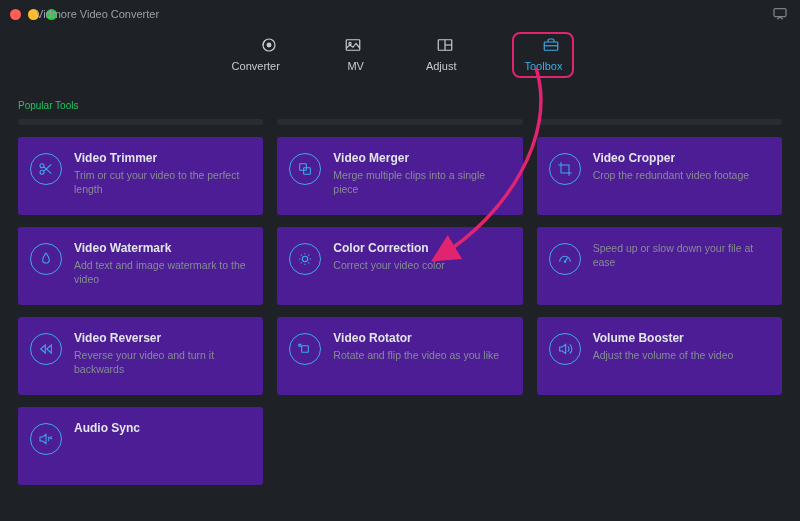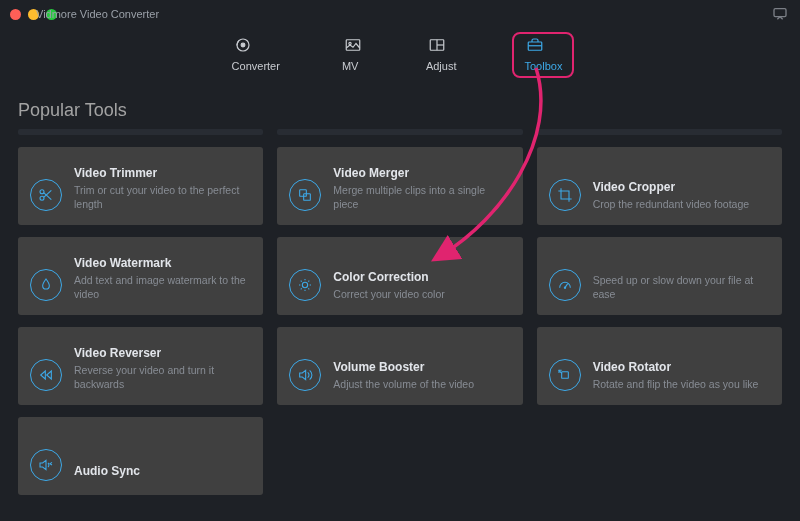--- a/index.html
+++ b/index.html
@@ -42,58 +42,58 @@
   }
   .tabbar {
     display: flex;
     justify-content: center;
     gap: 50px;
     padding: 4px 0 12px 0;
   }
   .tab {
     display: flex;
     flex-direction: column;
-    align-items: flex-start;
+    align-items: flex-end;
     gap: 4px;
     color: #c8cbd0;
     font-size: 11px;
     cursor: pointer;
     padding: 4px 6px;
     position: relative;
   }
   .tab svg { width: 22px; height: 18px; }
   .tab.active { color: #3da9e8; }
   .tab.active-box {
     border: 2px solid #e0246f;
     border-radius: 8px;
     padding: 2px 10px 4px 10px;
   }
   .section-label {
     padding: 10px 18px 8px 18px;
-    font-size: 18px;
-    color: #a3a3a3;
+    font-size: 10px;
+    color: #22c55e;
   }
   .grid {
     display: grid;
     grid-template-columns: repeat(3, 1fr);
     gap: 12px 14px;
     padding: 0 18px 18px 18px;
   }
   .stub {
     height: 6px;
     background: #282c33;
     border-radius: 2px;
   }
   .card {
-    background: #404040;
+    background: #4c1d95;
     border-radius: 3px;
     padding: 14px 12px;
     display: flex;
     gap: 12px;
-    align-items: flex-end;
+    align-items: flex-start;
     min-height: 78px;
     cursor: pointer;
   }
   .card .icon {
     flex: 0 0 32px;
     width: 32px; height: 32px;
     border: 1.5px solid #3da9e8;
     border-radius: 50%;
     display: flex;
     align-items: center;
@@ -279,42 +279,42 @@
     </span>
     <div class="txt">
       <div class="ttl">Video Reverser</div>
       <div class="desc">Reverse your video and turn it backwards</div>
     </div>
   </div>
 
   <div class="card">
     <span class="icon">
       <svg viewBox="0 0 24 24" fill="none" stroke="currentColor" stroke-width="1.6">
+          <rect x="7" y="7" width="10" height="10" rx="1"></rect>
+          <path d="M3 9V5h4"></path>
+          <path d="M3 5c2 3 4 4 4 4" stroke-linecap="round"></path>
+        </svg>
+    </span>
+    <div class="txt">
+      <div class="ttl">Video Rotator</div>
+      <div class="desc">Rotate and flip the video as you like</div>
+    </div>
+  </div>
+
+  <div class="card">
+    <span class="icon">
+      <svg viewBox="0 0 24 24" fill="none" stroke="currentColor" stroke-width="1.6">
           <polygon points="4,9 8,9 13,5 13,19 8,15 4,15"></polygon>
           <path d="M16 8a5 5 0 0 1 0 8"></path>
           <path d="M19 5a9 9 0 0 1 0 14"></path>
         </svg>
     </span>
     <div class="txt">
       <div class="ttl">Volume Booster</div>
       <div class="desc">Adjust the volume of the video</div>
-    </div>
-  </div>
-
-  <div class="card">
-    <span class="icon">
-      <svg viewBox="0 0 24 24" fill="none" stroke="currentColor" stroke-width="1.6">
-          <rect x="7" y="7" width="10" height="10" rx="1"></rect>
-          <path d="M3 9V5h4"></path>
-          <path d="M3 5c2 3 4 4 4 4" stroke-linecap="round"></path>
-        </svg>
-    </span>
-    <div class="txt">
-      <div class="ttl">Video Rotator</div>
-      <div class="desc">Rotate and flip the video as you like</div>
     </div>
   </div>
 
   <div class="card">
     <span class="icon">
       <svg viewBox="0 0 24 24" fill="none" stroke="currentColor" stroke-width="1.6">
           <polygon points="3,9 7,9 12,5 12,19 7,15 3,15"></polygon>
           <path d="M15 9a4 4 0 0 1 0 6"></path>
           <path d="M21 8l-3 2 3 2"></path>
         </svg>

